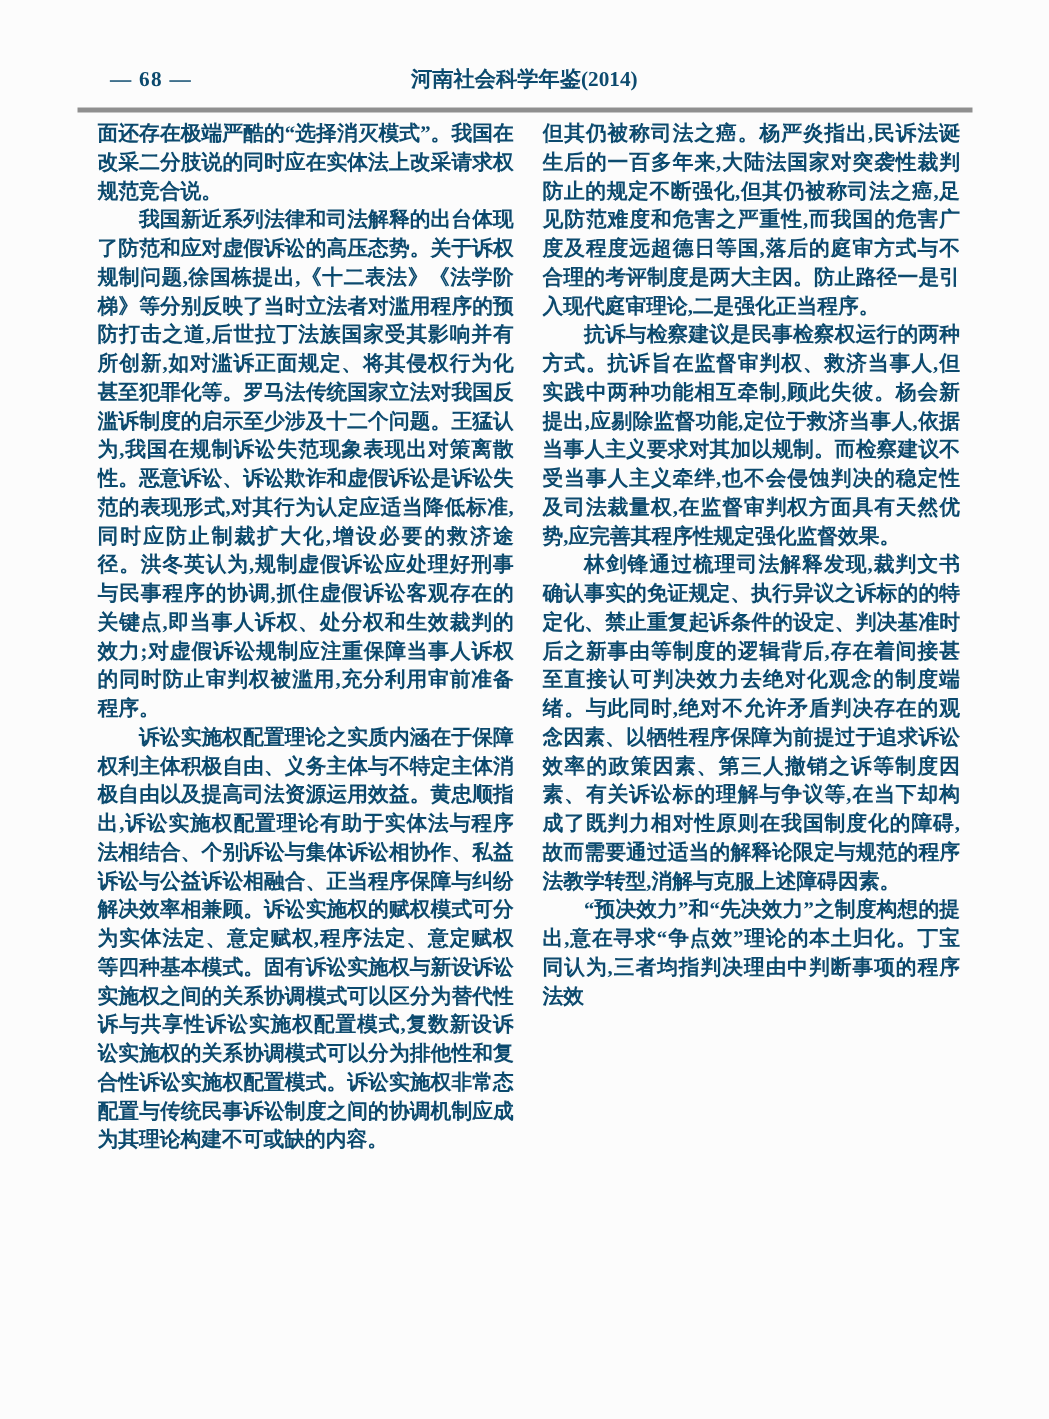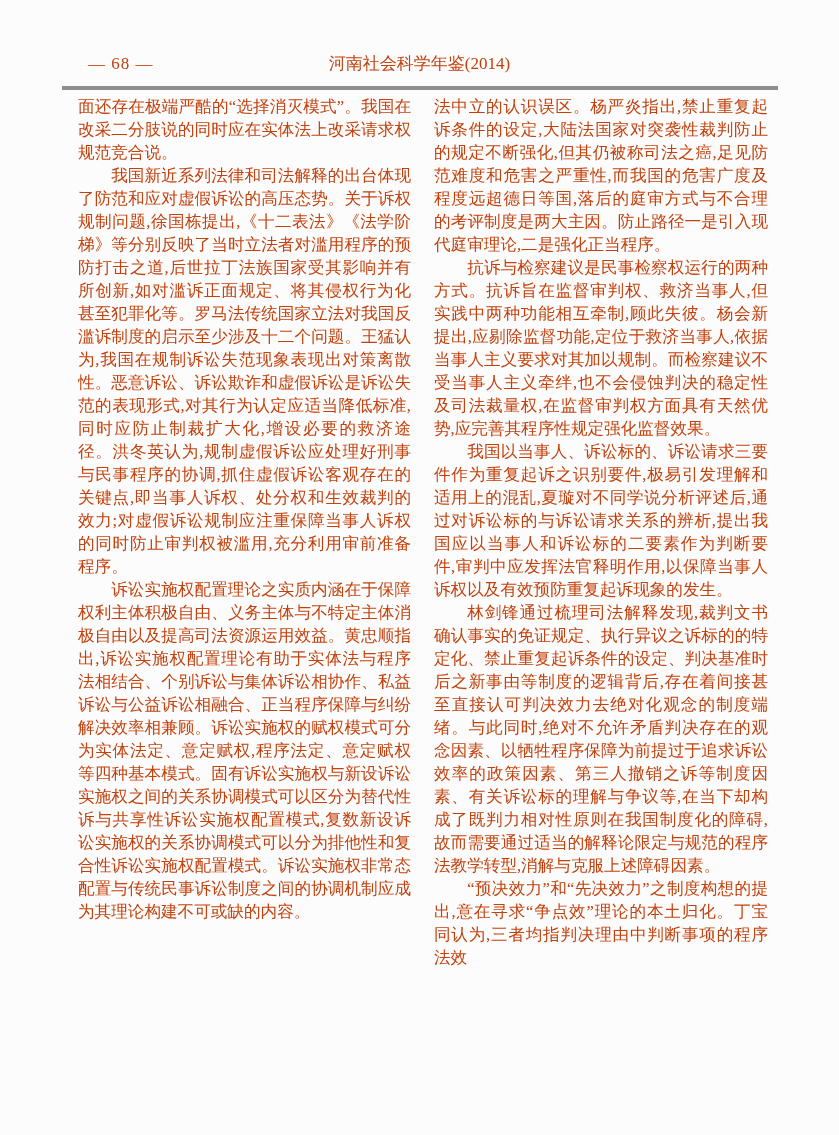--- a/index.html
+++ b/index.html
@@ -7,21 +7,22 @@
     padding: 0;
     background: #e8e8e8;
   }
   .page {
     position: relative;
     width: 839px;
     height: 1135px;
     background: #fcfcfc;
     overflow: hidden;
     font-family: "Liberation Serif", "DejaVu Serif", serif;
-    color: #c2410c;
+    color: #0c4a6e;
+    font-weight: bold;
   }
   .header {
     position: absolute;
     top: 51px;
     left: 0;
     right: 0;
     height: 26px;
     font-size: 17px;
     line-height: 26px;
   }
@@ -78,19 +79,18 @@
     <span class="pageno">— 68 —</span>
     <span class="jtitle">河南社会科学年鉴(2014)</span>
   </div>
   <div class="header-rule"></div>
   <div class="col col-left" id="col-left">
       <p class="para no-indent">面还存在极端严酷的“选择消灭模式”。我国在改采二分肢说的同时应在实体法上改采请求权规范竞合说。</p>
       <p class="para">我国新近系列法律和司法解释的出台体现了防范和应对虚假诉讼的高压态势。关于诉权规制问题,徐国栋提出,《十二表法》《法学阶梯》等分别反映了当时立法者对滥用程序的预防打击之道,后世拉丁法族国家受其影响并有所创新,如对滥诉正面规定、将其侵权行为化甚至犯罪化等。罗马法传统国家立法对我国反滥诉制度的启示至少涉及十二个问题。王猛认为,我国在规制诉讼失范现象表现出对策离散性。恶意诉讼、诉讼欺诈和虚假诉讼是诉讼失范的表现形式,对其行为认定应适当降低标准,同时应防止制裁扩大化,增设必要的救济途径。洪冬英认为,规制虚假诉讼应处理好刑事与民事程序的协调,抓住虚假诉讼客观存在的关键点,即当事人诉权、处分权和生效裁判的效力;对虚假诉讼规制应注重保障当事人诉权的同时防止审判权被滥用,充分利用审前准备程序。</p>
       <p class="para">诉讼实施权配置理论之实质内涵在于保障权利主体积极自由、义务主体与不特定主体消极自由以及提高司法资源运用效益。黄忠顺指出,诉讼实施权配置理论有助于实体法与程序法相结合、个别诉讼与集体诉讼相协作、私益诉讼与公益诉讼相融合、正当程序保障与纠纷解决效率相兼顾。诉讼实施权的赋权模式可分为实体法定、意定赋权,程序法定、意定赋权等四种基本模式。固有诉讼实施权与新设诉讼实施权之间的关系协调模式可以区分为替代性诉与共享性诉讼实施权配置模式,复数新设诉讼实施权的关系协调模式可以分为排他性和复合性诉讼实施权配置模式。诉讼实施权非常态配置与传统民事诉讼制度之间的协调机制应成为其理论构建不可或缺的内容。</p>
     </div>
   <div class="col col-right" id="col-right">
-      <p class="para no-indent">法中立的认识误区。杨严炎指出,禁止重复起诉条件的设定,大陆法国家对突袭性裁判防止的规定不断强化,但其仍被称司法之癌,足见防范难度和危害之严重性,而我国的危害广度及程度远超德日等国,落后的庭审方式与不合理的考评制度是两大主因。防止路径一是引入现代庭审理论,二是强化正当程序。</p>
+      <p class="para no-indent">但其仍被称司法之癌。杨严炎指出,民诉法诞生后的一百多年来,大陆法国家对突袭性裁判防止的规定不断强化,但其仍被称司法之癌,足见防范难度和危害之严重性,而我国的危害广度及程度远超德日等国,落后的庭审方式与不合理的考评制度是两大主因。防止路径一是引入现代庭审理论,二是强化正当程序。</p>
       <p class="para">抗诉与检察建议是民事检察权运行的两种方式。抗诉旨在监督审判权、救济当事人,但实践中两种功能相互牵制,顾此失彼。杨会新提出,应剔除监督功能,定位于救济当事人,依据当事人主义要求对其加以规制。而检察建议不受当事人主义牵绊,也不会侵蚀判决的稳定性及司法裁量权,在监督审判权方面具有天然优势,应完善其程序性规定强化监督效果。</p>
-      <p class="para">我国以当事人、诉讼标的、诉讼请求三要件作为重复起诉之识别要件,极易引发理解和适用上的混乱,夏璇对不同学说分析评述后,通过对诉讼标的与诉讼请求关系的辨析,提出我国应以当事人和诉讼标的二要素作为判断要件,审判中应发挥法官释明作用,以保障当事人诉权以及有效预防重复起诉现象的发生。</p>
       <p class="para">林剑锋通过梳理司法解释发现,裁判文书确认事实的免证规定、执行异议之诉标的的特定化、禁止重复起诉条件的设定、判决基准时后之新事由等制度的逻辑背后,存在着间接甚至直接认可判决效力去绝对化观念的制度端绪。与此同时,绝对不允许矛盾判决存在的观念因素、以牺牲程序保障为前提过于追求诉讼效率的政策因素、第三人撤销之诉等制度因素、有关诉讼标的理解与争议等,在当下却构成了既判力相对性原则在我国制度化的障碍,故而需要通过适当的解释论限定与规范的程序法教学转型,消解与克服上述障碍因素。</p>
       <p class="para">“预决效力”和“先决效力”之制度构想的提出,意在寻求“争点效”理论的本土归化。丁宝同认为,三者均指判决理由中判断事项的程序法效</p>
     </div>
 </div>
 
 </body></html>

